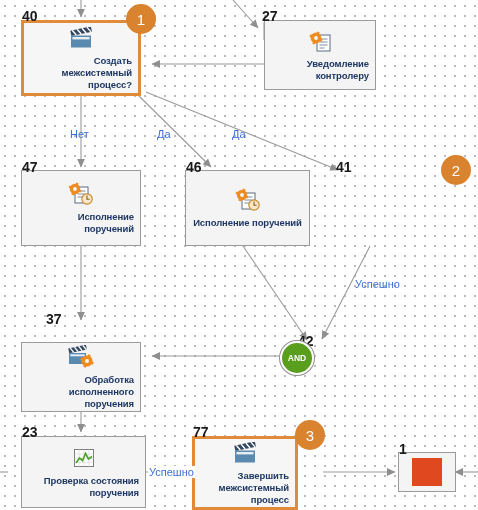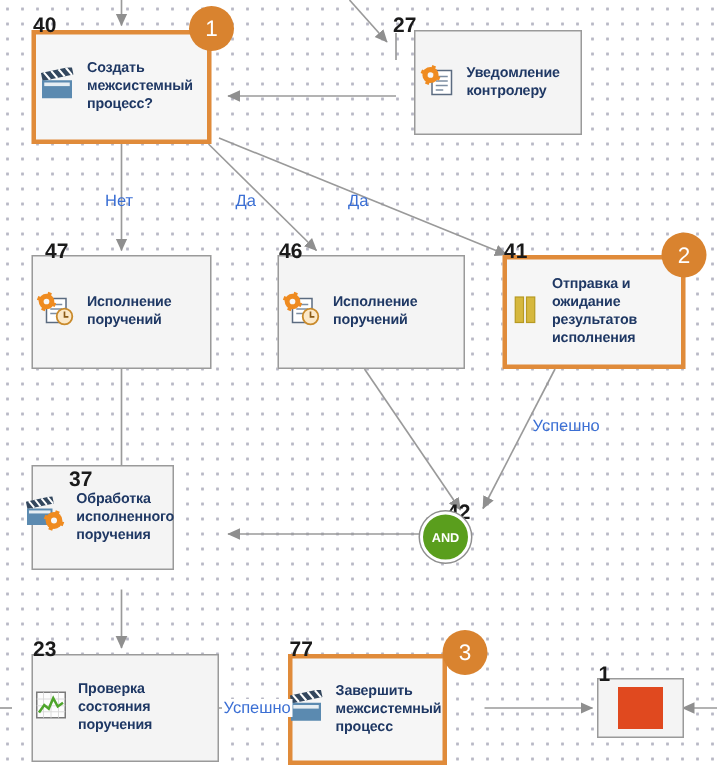--- a/index.html
+++ b/index.html
@@ -22,24 +22,24 @@
     position:absolute;left:0;top:0;width:478px;height:510px;
     pointer-events:none;
   }
   
   .node{
     position:absolute;
     box-sizing:border-box;
     background:#f4f4f4;
     border:1px solid #9a9a9a;
     display:flex;
-    flex-direction:row;
+    flex-direction:column;
     align-items:center;
     justify-content:center;
-    text-align:left;
+    text-align:right;
     z-index:3;
   }
   .node.hl{
     border:3px solid #e08b3a;
     background:#f6f6f6;
   }
   .node .label{
     color:#1f3864;
     font-size:9.5px;
     line-height:12px;
@@ -158,37 +158,37 @@
         </g>
         <rect x="4" y="8.5" width="20" height="12" fill="#5b8ab0"></rect>
         <rect x="5.5" y="10" width="17" height="2.4" fill="#ffffff" opacity="0.85"></rect>
       </svg>
     </div>
     <div class="label">Создать межсистемный процесс?</div>
   </div>
   <div class="badge" style="left:126px;top:4px;">1</div>
 
   <div class="idtag" style="left:262px;top:8px;">27</div>
-  <div class="node" style="left:264px;top:20px;width:112px;height:70px;margin-left:12px;">
+  <div class="node" style="left:264px;top:20px;width:112px;height:70px;">
     <div class="icon">
       <svg width="28" height="24" viewBox="0 0 28 24">
         <rect x="11" y="5" width="13" height="16" fill="#ffffff" stroke="#5b6b80" stroke-width="1"></rect>
         <path d="M13.5,9 h8 M13.5,12 h8 M13.5,15 h8 M13.5,18 h5" stroke="#7d8ea3" stroke-width="1" fill="none"></path>
         <g transform="translate(10,8)">
           <circle cx="0" cy="0" r="5.4" fill="#ef8b20"></circle>
           <circle cx="0" cy="0" r="2" fill="#f4f4f4"></circle>
           <path d="M-6.6,-1.3 h13.2 v2.6 h-13.2 z M-1.3,-6.6 h2.6 v13.2 h-2.6 z" fill="#ef8b20" transform="rotate(22)"></path>
           <circle cx="0" cy="0" r="1.9" fill="#f7f7f7"></circle>
         </g>
       </svg>
     </div>
     <div class="label">Уведомление контролеру</div>
   </div>
 
-  <div class="idtag" style="left:30px;top:159px;">47</div>
+  <div class="idtag" style="left:22px;top:159px;">47</div>
   <div class="node" style="left:21px;top:170px;width:120px;height:76px;">
     <div class="icon">
       <svg width="30" height="26" viewBox="0 0 30 26">
         <rect x="9" y="5" width="13" height="16" fill="#ffffff" stroke="#5b6b80" stroke-width="1"></rect>
         <path d="M11.5,9 h8 M11.5,12 h8 M11.5,15 h6" stroke="#7d8ea3" stroke-width="1" fill="none"></path>
         <g transform="translate(9,7)">
           <circle cx="0" cy="0" r="5.2" fill="#ef8b20"></circle>
           <path d="M-6.4,-1.3 h12.8 v2.6 h-12.8 z M-1.3,-6.4 h2.6 v12.8 h-2.6 z" fill="#ef8b20" transform="rotate(22)"></path>
           <circle cx="0" cy="0" r="1.9" fill="#f7f7f7"></circle>
         </g>
@@ -211,33 +211,24 @@
           <circle cx="0" cy="0" r="1.9" fill="#f7f7f7"></circle>
         </g>
         <circle cx="21" cy="17" r="5.2" fill="#fbe8c8" stroke="#c98a2b" stroke-width="1.2"></circle>
         <path d="M21,13.6 v3.6 h2.6" stroke="#8a5a16" stroke-width="1.1" fill="none"></path>
       </svg>
     </div>
     <div class="label">Исполнение поручений</div>
   </div>
 
   <div class="idtag" style="left:336px;top:159px;">41</div>
-  <div class="node hl" style="left:335px;top:170px;width:122px;height:76px;">
-    <div class="icon">
-      <svg width="24" height="24" viewBox="0 0 24 24">
-        <rect x="5.5" y="3" width="5.5" height="17" fill="#d6b83e" stroke="#b79a22" stroke-width="0.8"></rect>
-        <rect x="13" y="3" width="5.5" height="17" fill="#d6b83e" stroke="#b79a22" stroke-width="0.8"></rect>
-      </svg>
-    </div>
-    <div class="label">Отправка и ожидание результатов исполнения</div>
-  </div>
   <div class="badge" style="left:441px;top:155px;">2</div>
 
   <div class="idtag" style="left:22px;top:311px;margin-left:24px;">37</div>
-  <div class="node" style="left:21px;top:310px;width:95px;height:70px;">
+  <div class="node" style="left:21px;top:342px;width:120px;height:70px;">
     <div class="icon">
       <svg width="30" height="25" viewBox="0 0 30 25">
         <g transform="rotate(-12 12 6)">
           <rect x="3" y="1.5" width="18" height="5" fill="#33475e"></rect>
           <path d="M5,1.5 l2.6,5 M9.3,1.5 l2.6,5 M13.6,1.5 l2.6,5 M17.9,1.5 l2.6,5" stroke="#ffffff" stroke-width="1.3" fill="none"></path>
         </g>
         <rect x="3" y="8" width="17" height="11" fill="#5b8ab0"></rect>
         <rect x="4.3" y="9.3" width="14.4" height="2" fill="#ffffff" opacity="0.85"></rect>
         <g transform="translate(21,16)">
           <circle cx="0" cy="0" r="5.6" fill="#ef8b20"></circle>

